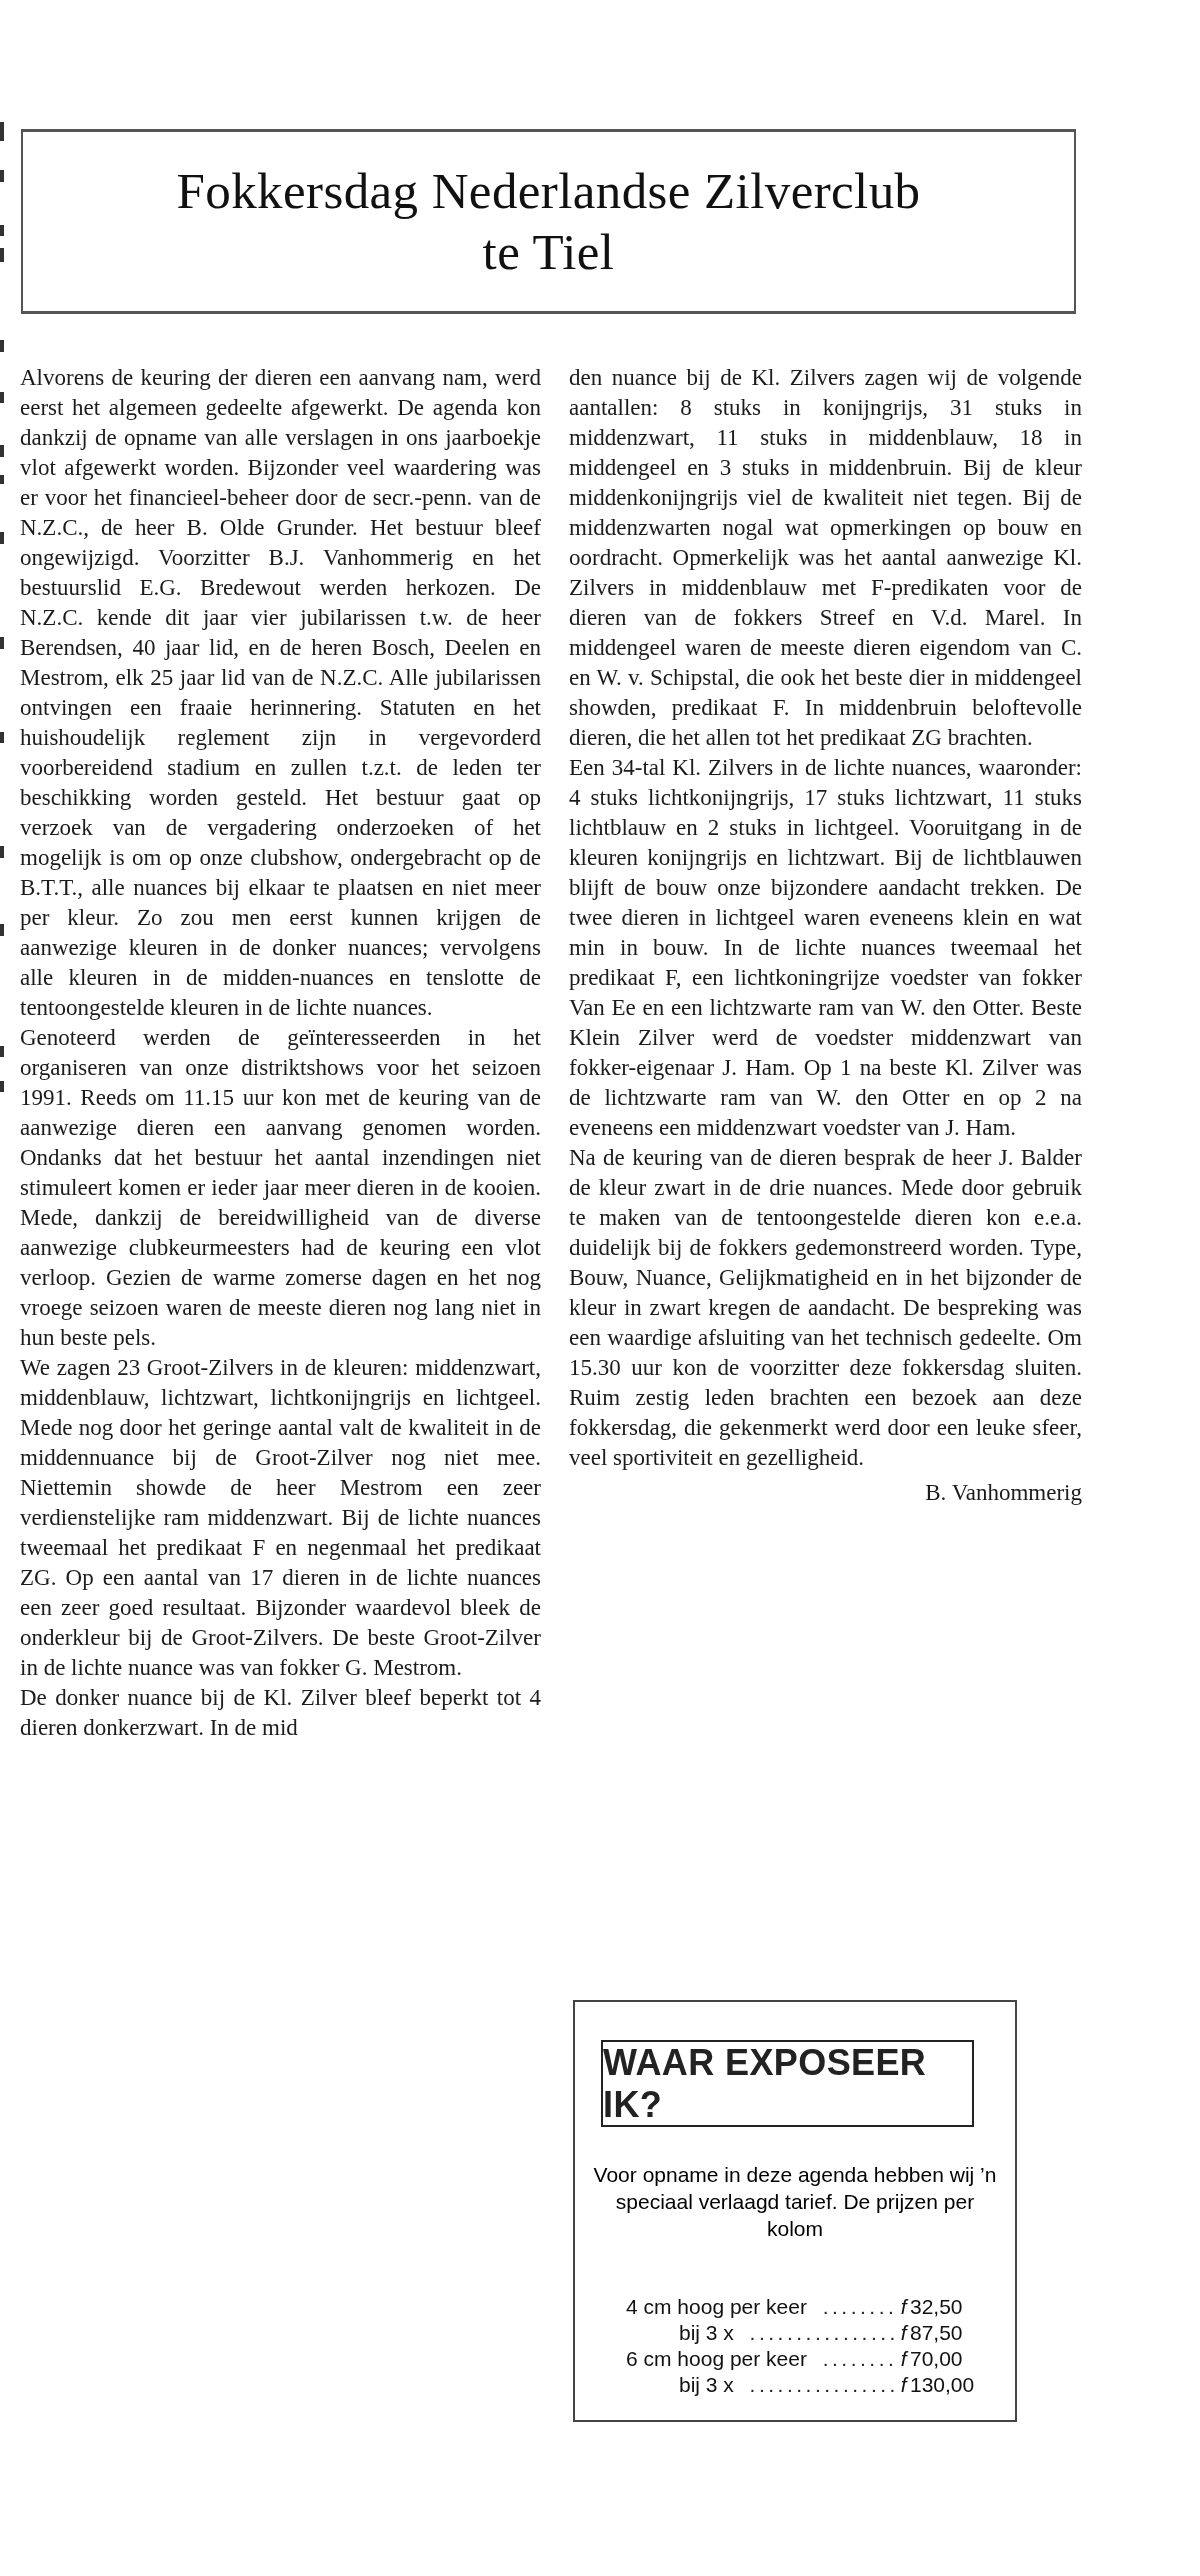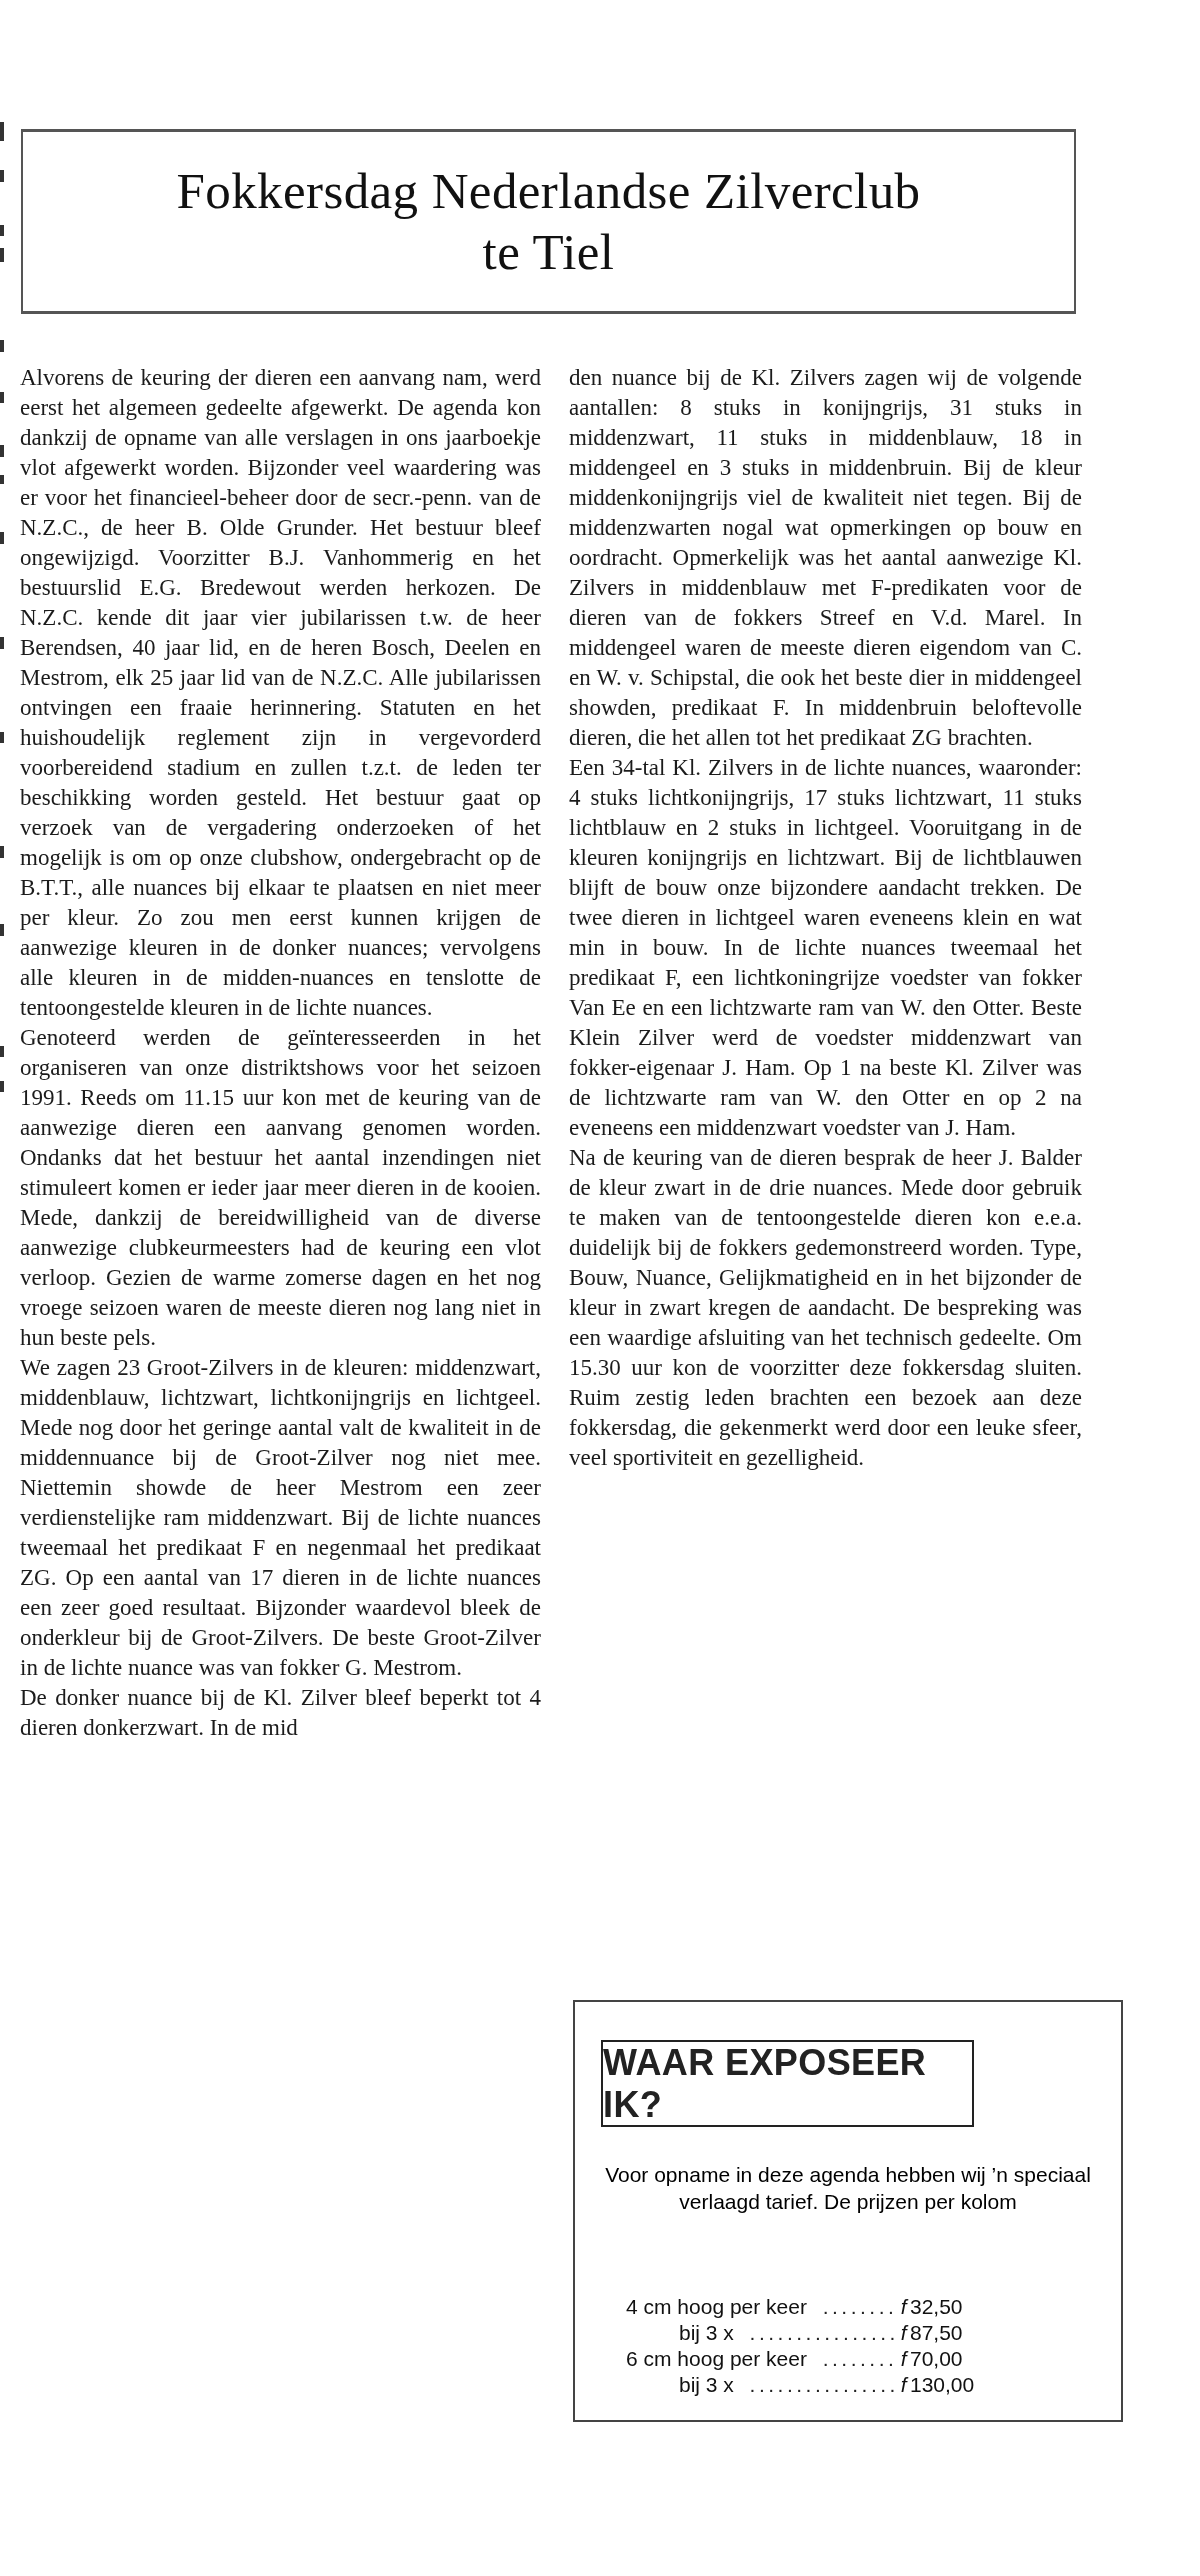--- a/index.html
+++ b/index.html
@@ -79,21 +79,21 @@
     }
     .signature {
       text-align: right;
       margin-top: 5.2px !important;
     }
 
     .ad-box {
       position: absolute;
       left: 573px;
       top: 2000px;
-      width: 550px;
+      width: 444px;
       height: 422px;
       border: 2.6px solid #444;
       box-sizing: border-box;
       font-family: "Liberation Sans", "DejaVu Sans", sans-serif;
     }
     .ad-heading-box {
       position: absolute;
       left: 26px;
       top: 38px;
       width: 373px;
@@ -190,20 +190,21 @@
   <p>Alvorens de keuring der dieren een aanvang nam, werd eerst het algemeen gedeelte afge­werkt. De agenda kon dankzij de opname van alle verslagen in ons jaarboekje vlot afgewerkt worden. Bijzonder veel waarde­ring was er voor het financieel-beheer door de secr.-penn. van de N.Z.C., de heer B. Olde Grunder. Het bestuur bleef ongewij­zigd. Voorzitter B.J. Vanhommerig en het bestuurslid E.G. Bredewout werden herko­zen. De N.Z.C. kende dit jaar vier jubilaris­sen t.w. de heer Berendsen, 40 jaar lid, en de heren Bosch, Deelen en Mestrom, elk 25 jaar lid van de N.Z.C. Alle jubilarissen ont­vingen een fraaie herinnering. Statuten en het huishoudelijk reglement zijn in verge­vorderd voorbereidend stadium en zullen t.z.t. de leden ter beschikking worden ge­steld. Het bestuur gaat op verzoek van de vergadering onderzoeken of het mogelijk is om op onze clubshow, ondergebracht op de B.T.T., alle nuances bij elkaar te plaatsen en niet meer per kleur. Zo zou men eerst kun­nen krijgen de aanwezige kleuren in de don­ker nuances; vervolgens alle kleuren in de midden-nuances en tenslotte de tentoonge­stelde kleuren in de lichte nuances.</p>
   <p>Genoteerd werden de geïnteresseerden in het organiseren van onze distriktshows voor het seizoen 1991. Reeds om 11.15 uur kon met de keuring van de aanwezige dieren een aan­vang genomen worden. Ondanks dat het bestuur het aantal inzendingen niet stimu­leert komen er ieder jaar meer dieren in de kooien. Mede, dankzij de bereidwilligheid van de diverse aanwezige clubkeurmeesters had de keuring een vlot verloop. Gezien de warme zomerse dagen en het nog vroege seizoen waren de meeste dieren nog lang niet in hun beste pels.</p>
   <p>We zagen 23 Groot-Zilvers in de kleuren: middenzwart, middenblauw, lichtzwart, lichtkonijngrijs en lichtgeel. Mede nog door het geringe aantal valt de kwaliteit in de middennuance bij de Groot-Zilver nog niet mee. Niettemin showde de heer Mestrom een zeer verdienstelijke ram middenzwart. Bij de lichte nuances tweemaal het predikaat F en negenmaal het predikaat ZG. Op een aantal van 17 dieren in de lichte nuances een zeer goed resultaat. Bijzonder waardevol bleek de onderkleur bij de Groot-Zilvers. De beste Groot-Zilver in de lichte nuance was van fokker G. Mestrom.</p>
   <p>De donker nuance bij de Kl. Zilver bleef beperkt tot 4 dieren donkerzwart. In de mid­</p>
 </section>
 
 <section class="col col-right">
   <p>den nuance bij de Kl. Zilvers zagen wij de volgende aantallen: 8 stuks in konijngrijs, 31 stuks in middenzwart, 11 stuks in midden­blauw, 18 in middengeel en 3 stuks in mid­denbruin. Bij de kleur middenkonijngrijs viel de kwaliteit niet tegen. Bij de midden­zwarten nogal wat opmerkingen op bouw en oordracht. Opmerkelijk was het aantal aan­wezige Kl. Zilvers in middenblauw met F-predikaten voor de dieren van de fokkers Streef en V.d. Marel. In middengeel waren de meeste dieren eigendom van C. en W. v. Schipstal, die ook het beste dier in midden­geel showden, predikaat F. In middenbruin beloftevolle dieren, die het allen tot het pre­dikaat ZG brachten.</p>
   <p>Een 34-tal Kl. Zilvers in de lichte nuances, waaronder: 4 stuks lichtkonijngrijs, 17 stuks lichtzwart, 11 stuks lichtblauw en 2 stuks in lichtgeel. Vooruitgang in de kleuren konijn­grijs en lichtzwart. Bij de lichtblauwen blijft de bouw onze bijzondere aandacht trekken. De twee dieren in lichtgeel waren eveneens klein en wat min in bouw. In de lichte nuances tweemaal het predikaat F, een licht­koningrijze voedster van fokker Van Ee en een lichtzwarte ram van W. den Otter. Beste Klein Zilver werd de voedster middenzwart van fokker-eigenaar J. Ham. Op 1 na beste Kl. Zilver was de lichtzwarte ram van W. den Otter en op 2 na eveneens een middenzwart voedster van J. Ham.</p>
   <p>Na de keuring van de dieren besprak de heer J. Balder de kleur zwart in de drie nuances. Mede door gebruik te maken van de ten­toongestelde dieren kon e.e.a. duidelijk bij de fokkers gedemonstreerd worden. Type, Bouw, Nuance, Gelijkmatigheid en in het bijzonder de kleur in zwart kregen de aan­dacht. De bespreking was een waardige afsluiting van het technisch gedeelte. Om 15.30 uur kon de voorzitter deze fokkersdag sluiten. Ruim zestig leden brachten een bezoek aan deze fokkersdag, die geken­merkt werd door een leuke sfeer, veel sporti­viteit en gezelligheid.</p>
+  <p class="signature">B. Vanhommerig</p>
 </section>
 
 <aside class="ad-box">
   <div class="ad-heading-box">
     <span class="ad-heading">WAAR EXPOSEER IK?</span>
   </div>
   <div class="ad-body">Voor opname in deze agenda hebben wij ’n speciaal verlaagd tarief. De prijzen per kolom</div>
   <div class="price-list">
     <div class="price-row">
       <span class="desc">4 cm hoog per keer</span>

